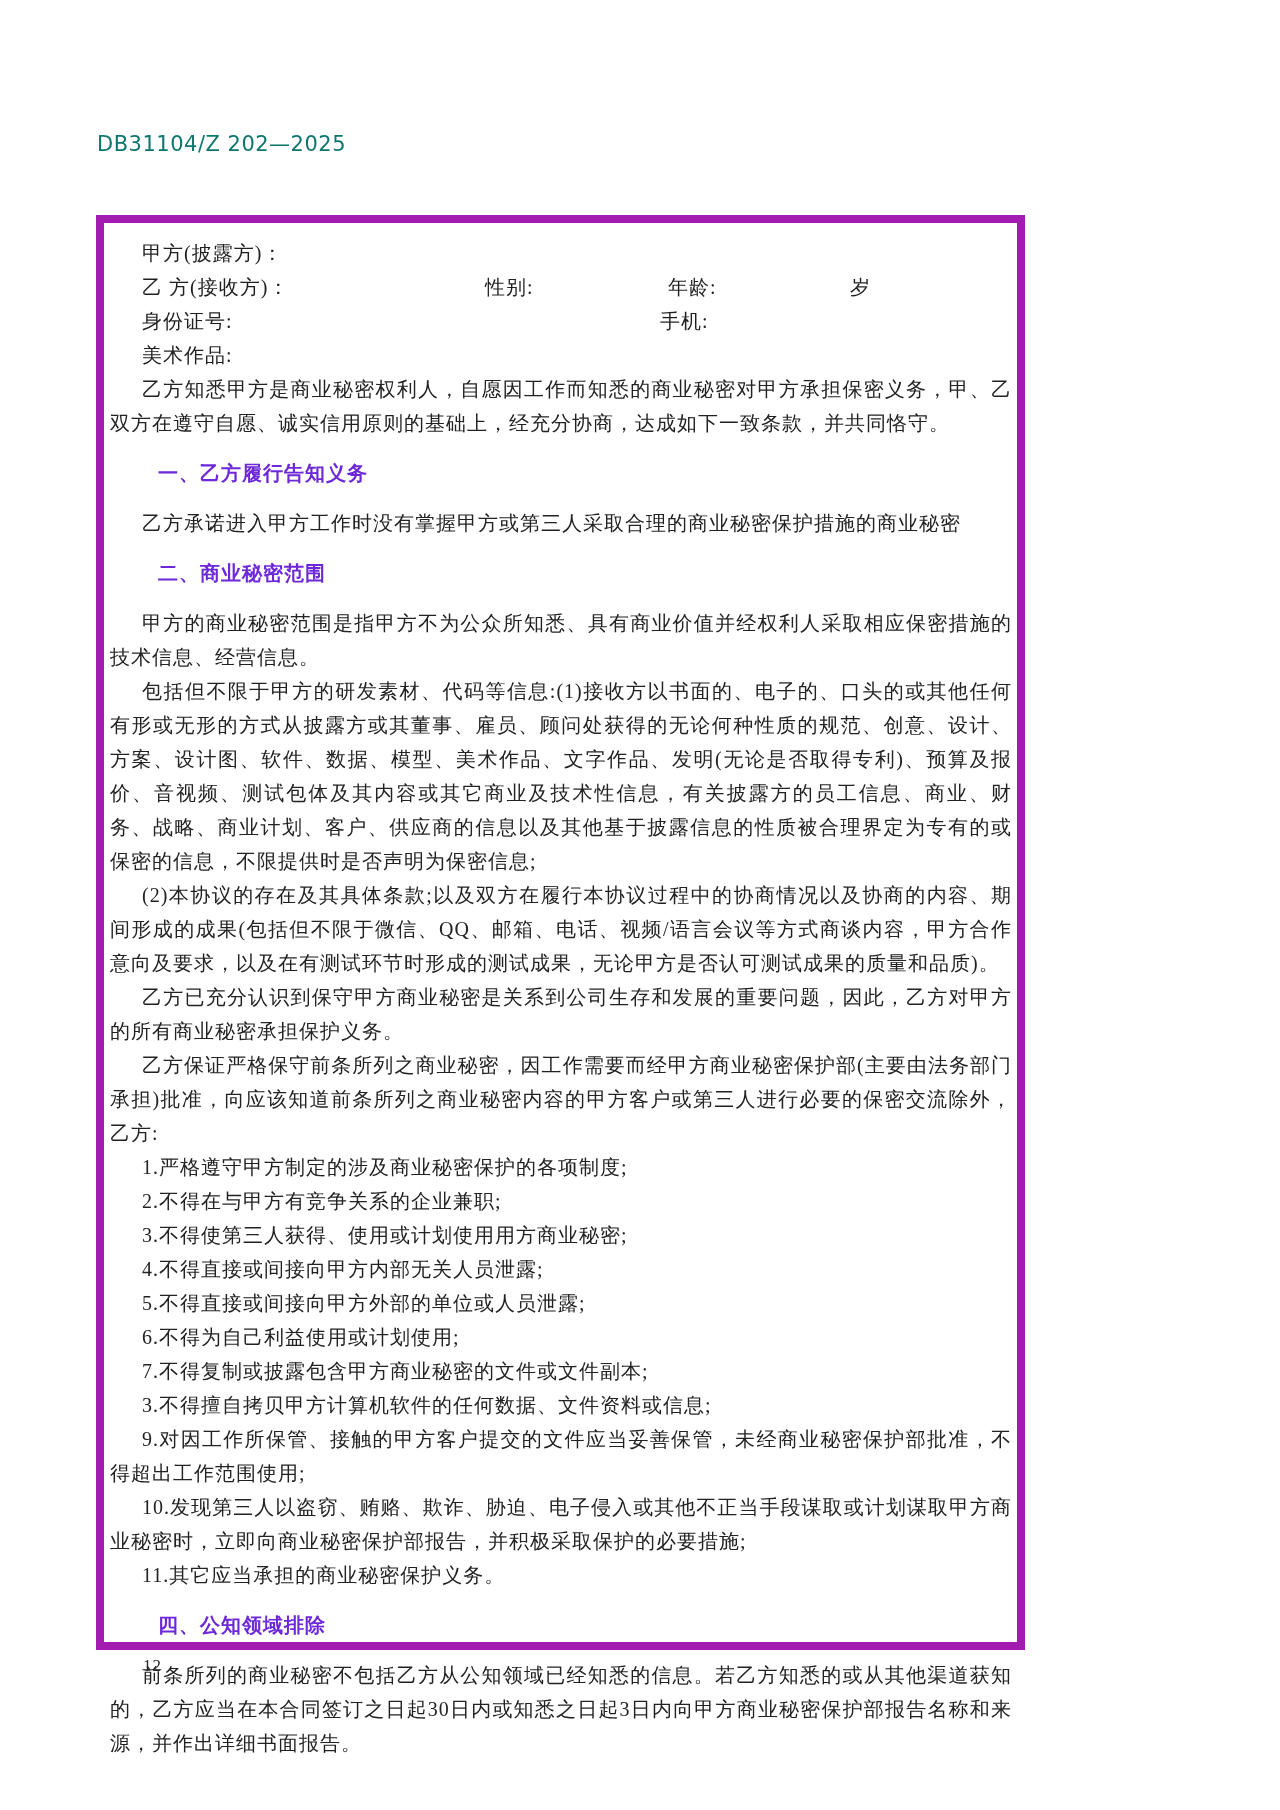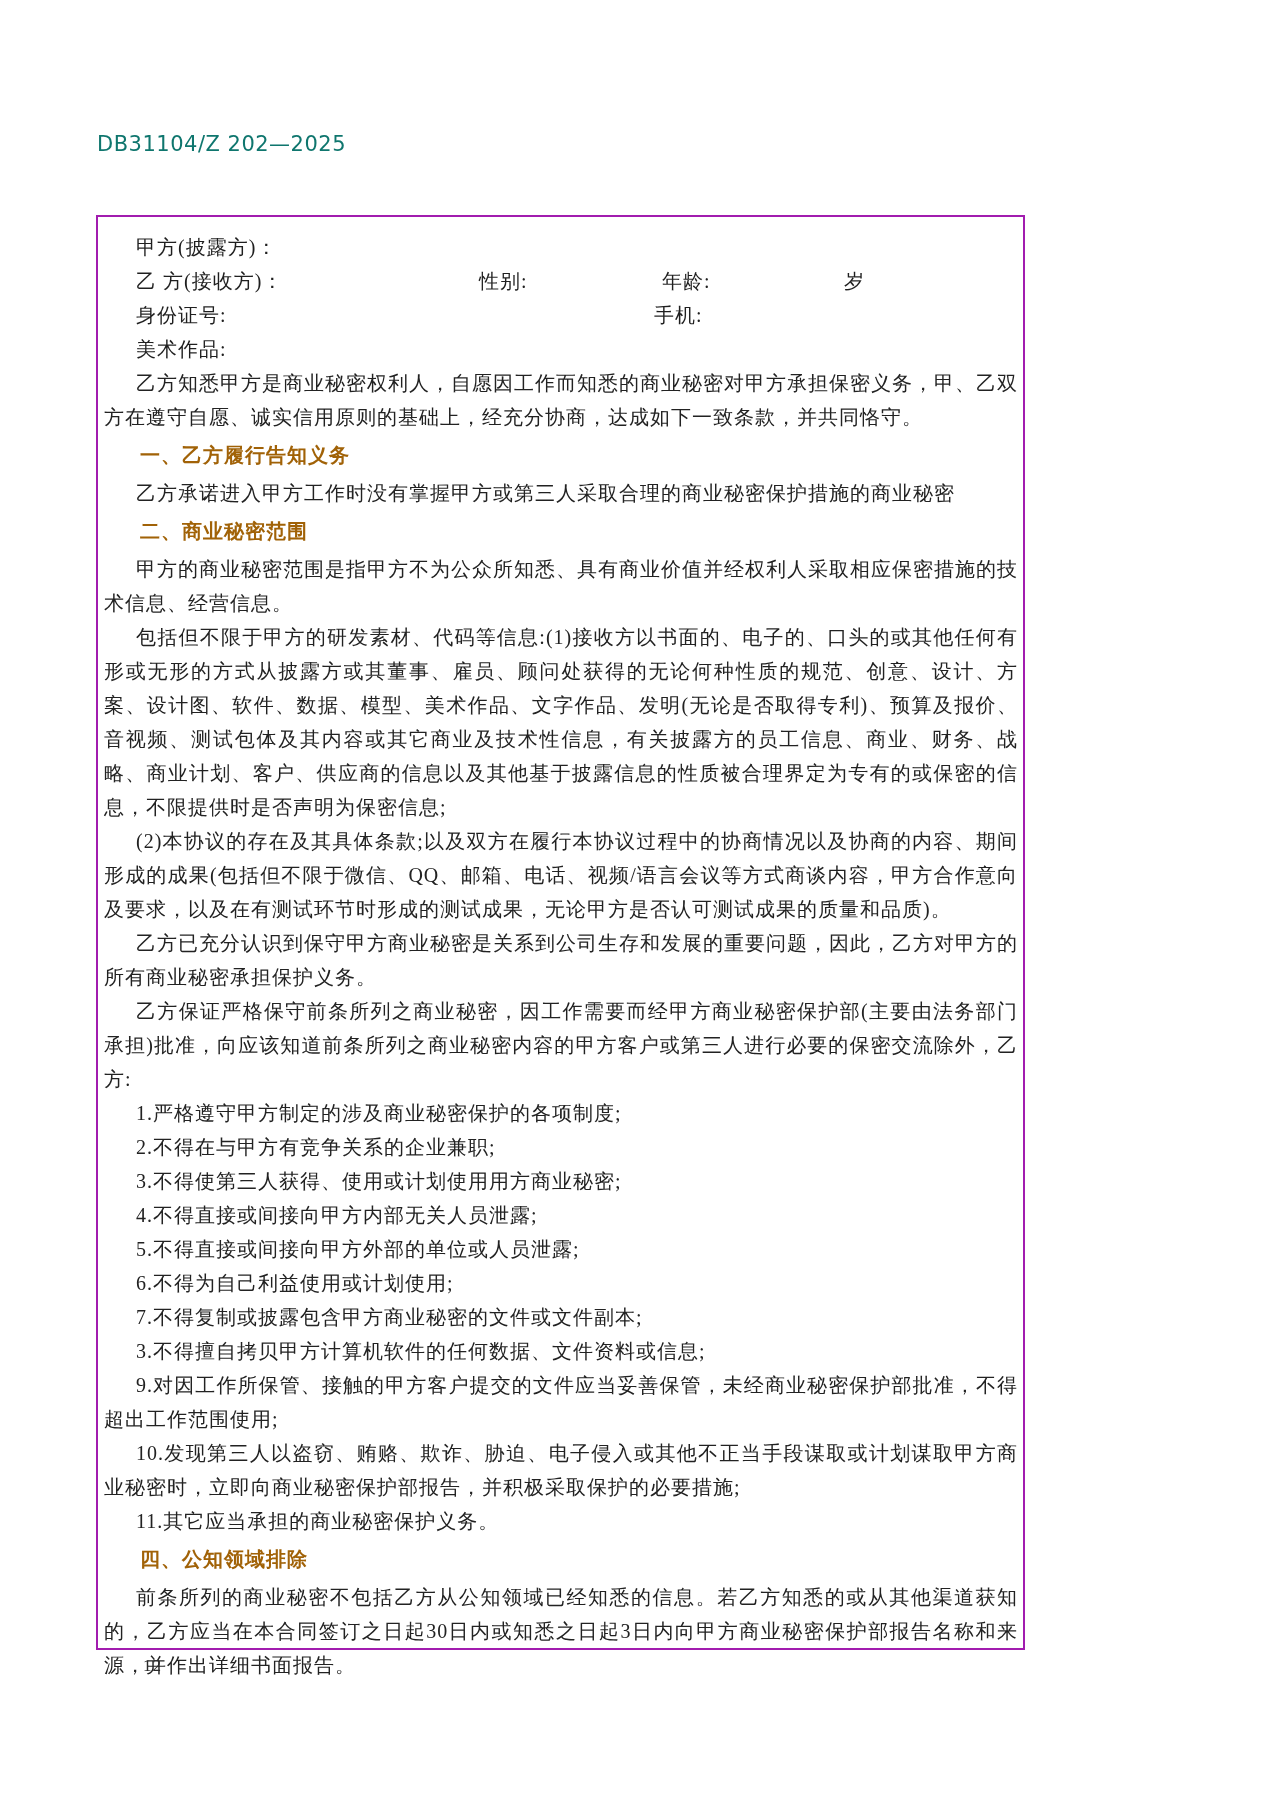--- a/index.html
+++ b/index.html
@@ -8,32 +8,32 @@
     font-family:"Liberation Serif","DejaVu Serif",serif; color:#1f1f1f;
     overflow:hidden;
   }
   .doc-code {
     position:absolute; left:97px; top:132px;
     font-family:"DejaVu Sans","Liberation Sans",sans-serif;
     font-size:21px; letter-spacing:0.5px; color:#0f766e; white-space:pre;
   }
   .contract-box {
     position:absolute; left:96px; top:215px; width:929px; height:1435px;
-    border:2px solid #a21caf; box-sizing:border-box;
+    border:8px solid #a21caf; box-sizing:border-box;
     padding:13px 5px 0 6px;
   }
   .form-row { position:relative; height:34px; font-size:20px; line-height:34px; letter-spacing:1px; }
   .form-row span { position:absolute; top:0; white-space:pre; }
   .para {
     margin:0; font-size:20px; line-height:34px; letter-spacing:1px;
     text-indent:32px; text-align:justify; color:#222;
   }
   .heading {
-    margin:4px; font-size:20px; line-height:34px; letter-spacing:1px;
-    text-indent:32px; font-weight:bold; color:#a16207;
+    margin:16px; font-size:20px; line-height:34px; letter-spacing:1px;
+    text-indent:32px; font-weight:bold; color:#6d28d9;
     font-family:"DejaVu Sans","Liberation Sans",sans-serif;
   }
   .page-num {
     position:absolute; left:143px; top:1656px;
     font-size:17px; color:#2a2a2a; letter-spacing:1px;
   }
 </style>
 </head>
 <body>
 

